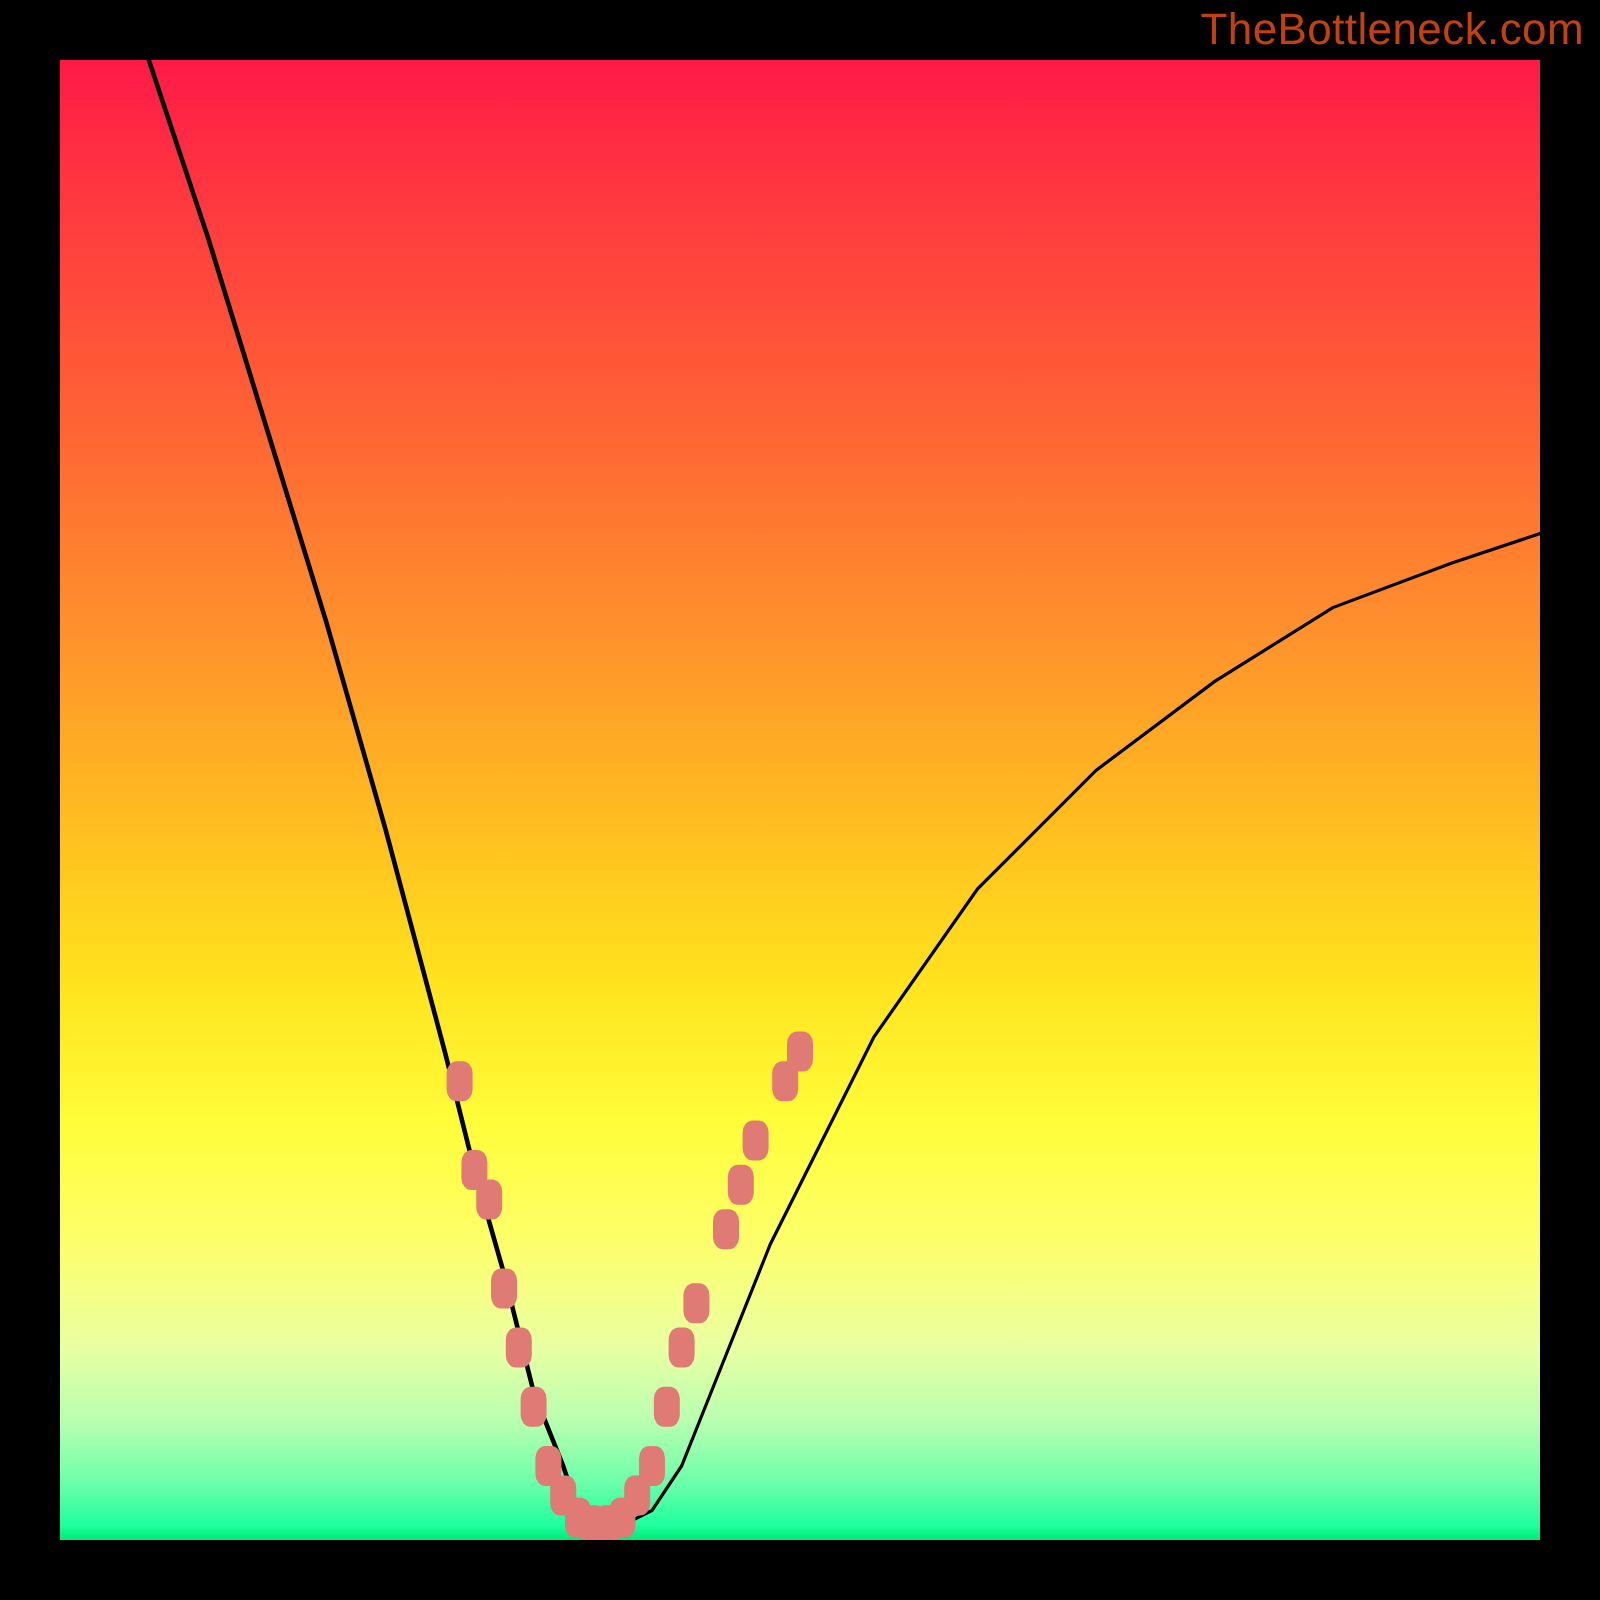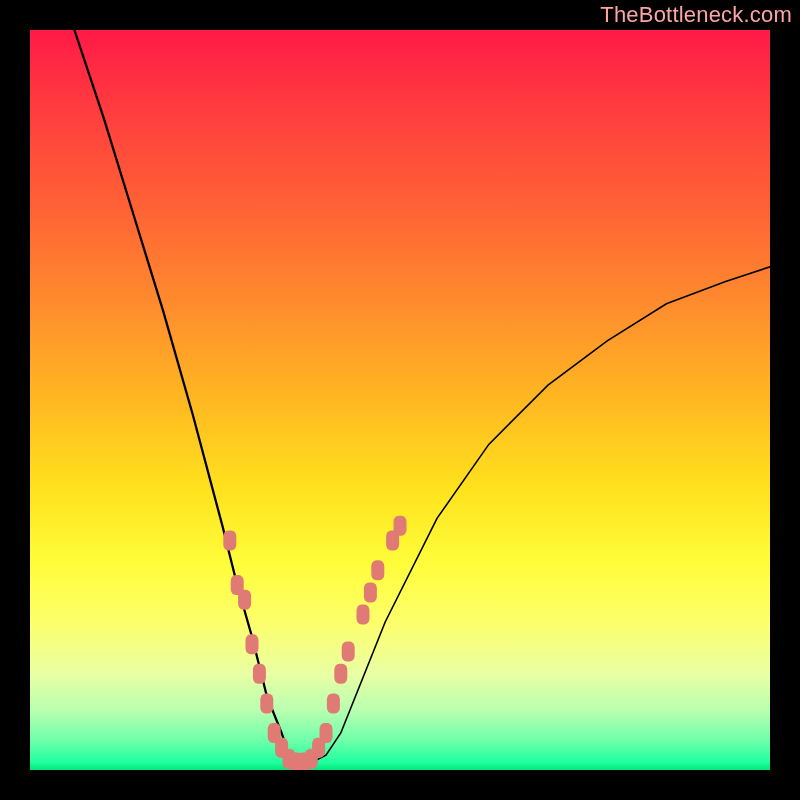--- a/index.html
+++ b/index.html
@@ -40,21 +40,21 @@
       #b8ffb0 92%,
       #6fffaa 96%,
       #1fff9d 99%,
       #00e87a 100%
     );
   }
   .watermark {
     position: absolute;
     top: 2px;
     right: 8px;
-    color: #fca5a5;
+    color: #c2410c;
     font-size: 22px;
     letter-spacing: 0.2px;
     font-weight: 500;
     z-index: 5;
   }
   svg {
     position: absolute;
     left: 0;
     top: 0;
   }

